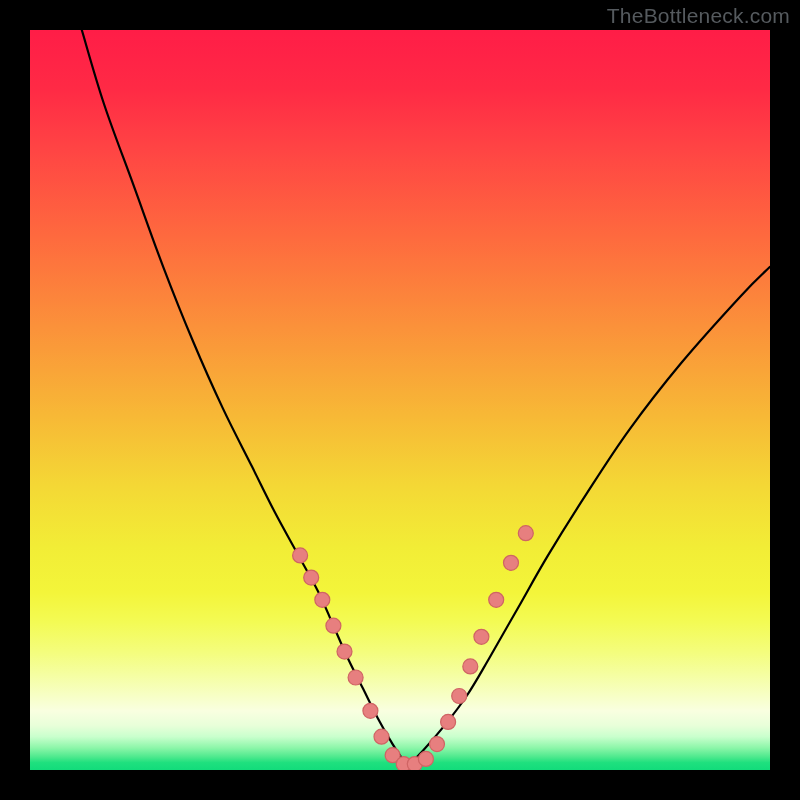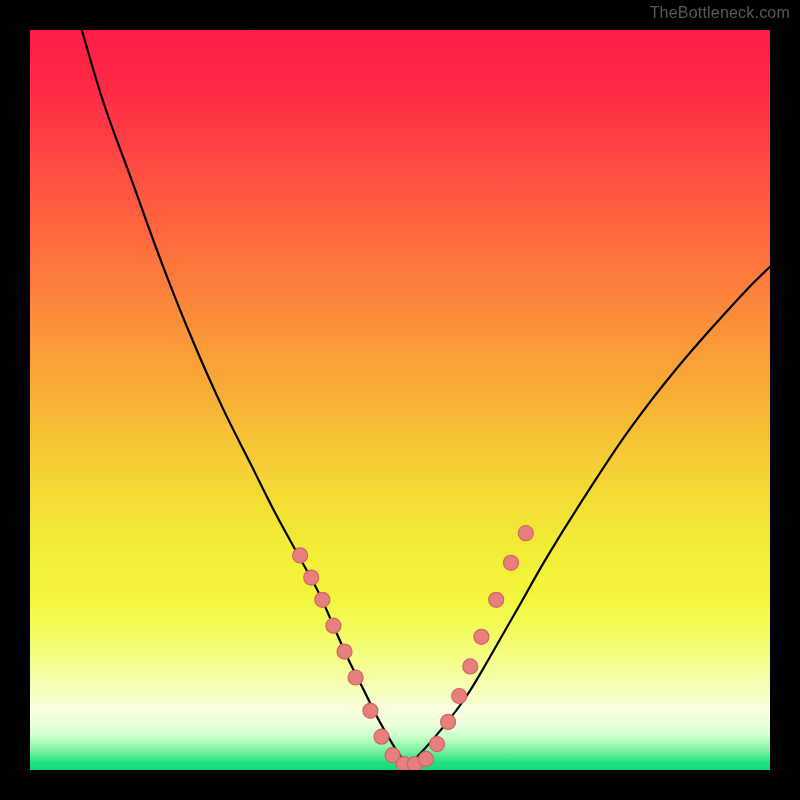--- a/index.html
+++ b/index.html
@@ -8,21 +8,21 @@
     position: relative;
     width: 800px;
     height: 800px;
     background: #000;
   }
   .watermark {
     position: absolute;
     top: 4px;
     right: 10px;
     font-family: Arial, Helvetica, sans-serif;
-    font-size: 16px;
+    font-size: 21px;
     font-weight: 500;
     color: #555a5e;
     letter-spacing: 0.2px;
     z-index: 10;
   }
   .plot-area {
     position: absolute;
     left: 30px;
     top: 30px;
     width: 740px;

